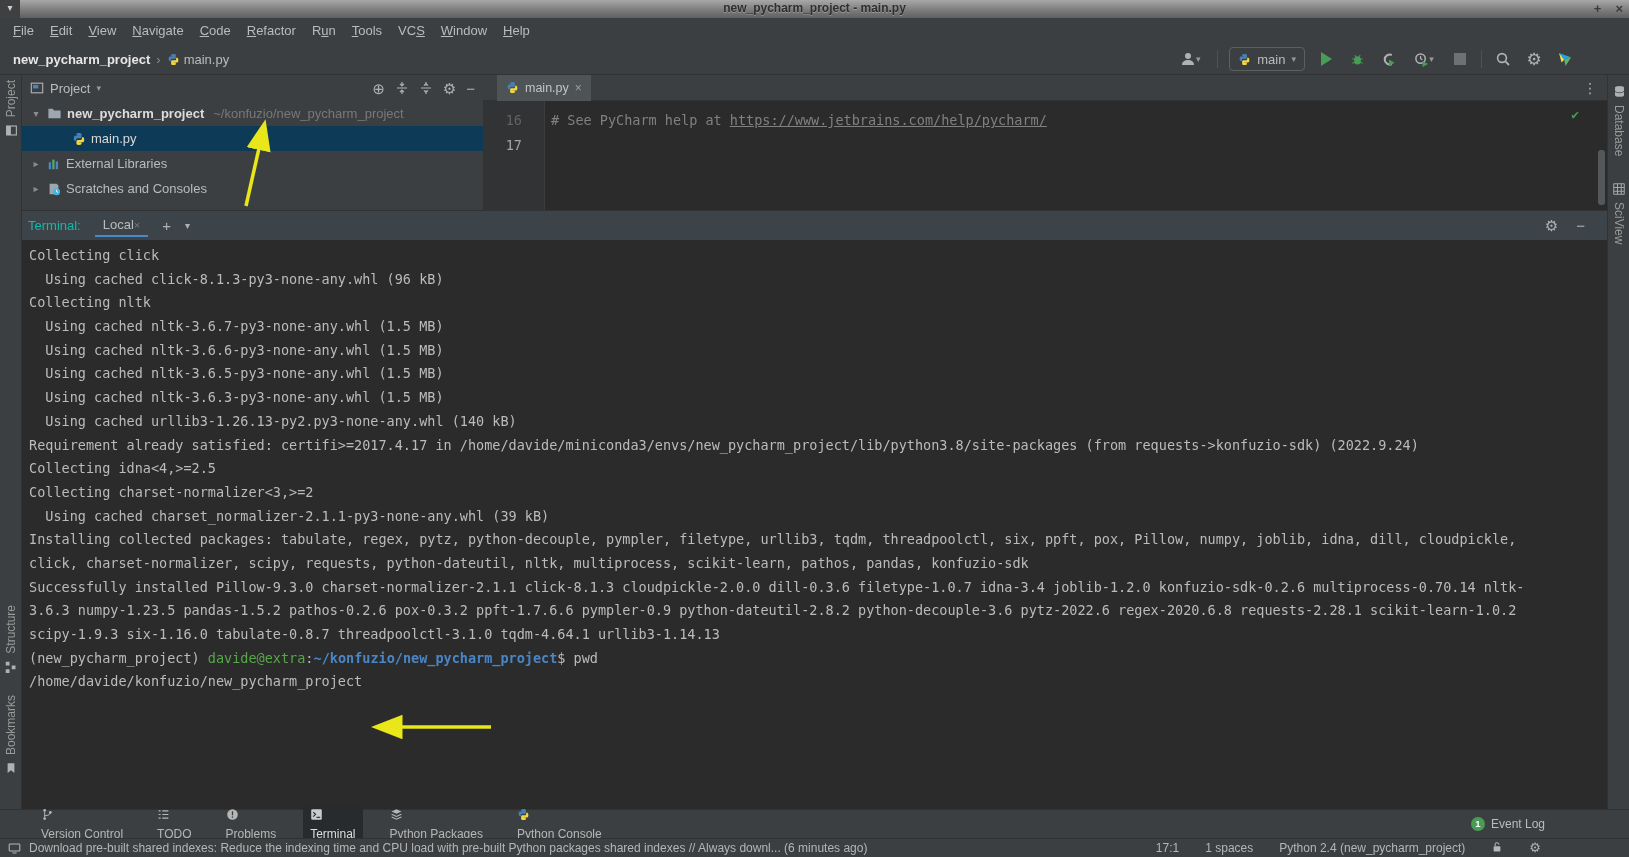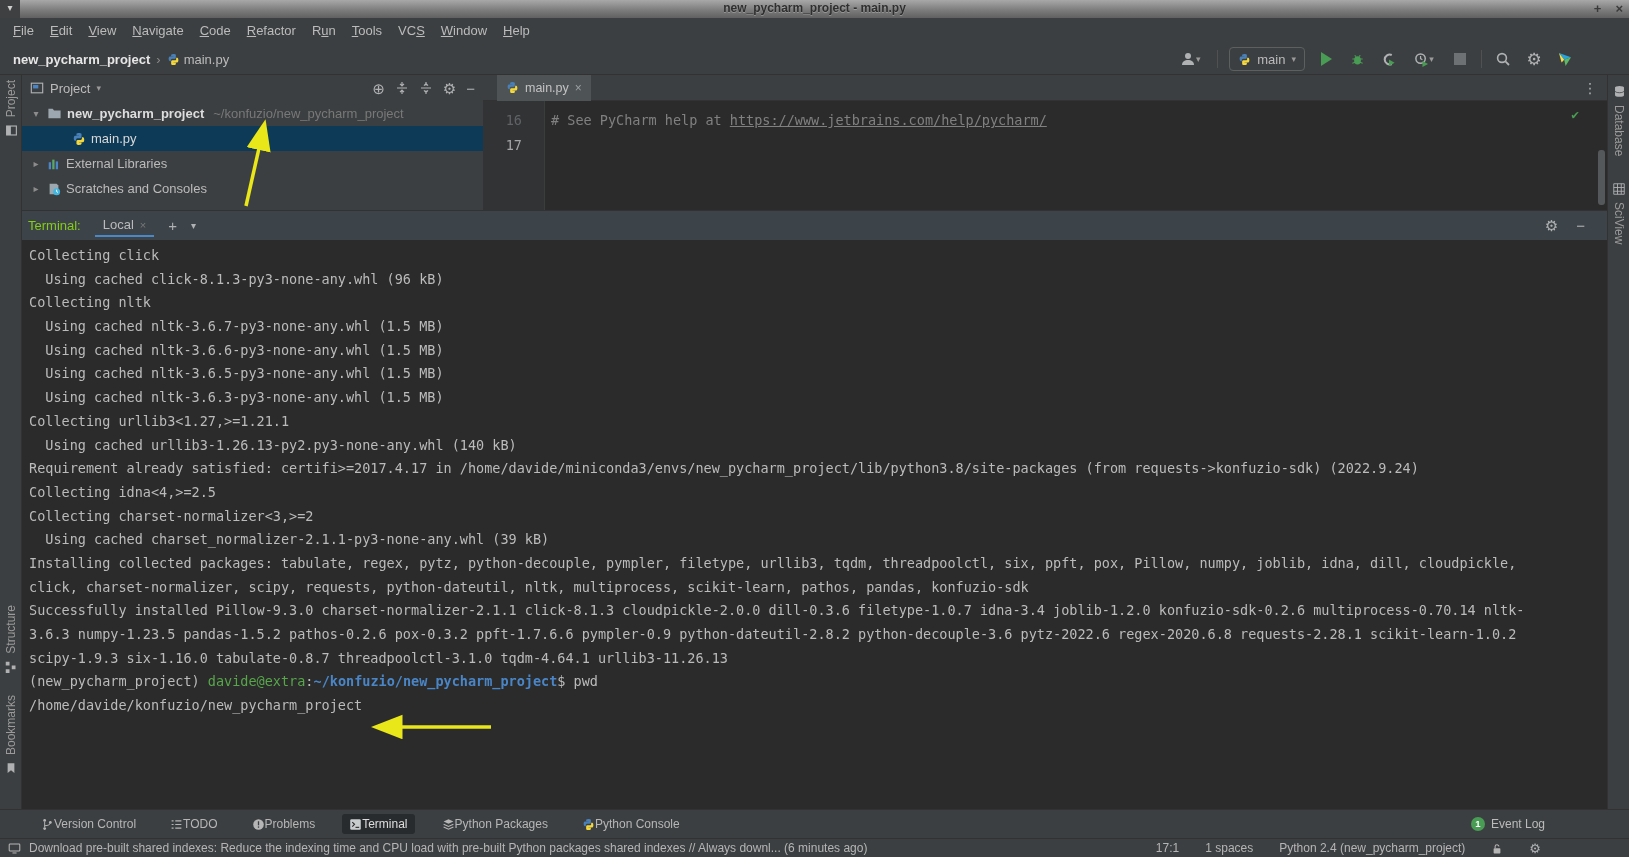--- a/index.html
+++ b/index.html
@@ -83,47 +83,47 @@
   .code { padding:7px 0 0 6px; }
   .code div { height:24.5px; line-height:24.5px; white-space:pre; }
   .cmt { color:#808080; }
   .cmt-link { color:#808080; text-decoration:underline; }
   .ed-check { position:absolute; right:28px; top:6px; color:var(--run-green,#499c54); font-size:13px; }
   .ed-scroll { position:absolute; right:2px; top:49px; width:7px; height:55px; background:#55585a; border-radius:3px; }
 
   
   .terminal { position:absolute; left:22px; top:210px; width:1585px; height:599px; background:#2b2b2b; }
   .term-header { height:30px; background:#3d4449; border-top:1px solid #323232; display:flex; align-items:center; padding-left:6px; }
-  .term-label { color:#84cc16; padding-right:14px; }
-  .term-tab { display:flex; align-items:center; gap:6px; height:22px; padding:0 8px;
+  .term-label { color:#14b8a6; padding-right:14px; }
+  .term-tab { display:flex; align-items:center; height:22px; padding:0 8px;
     border-bottom:2px solid var(--accent,#4a88c7); color:#bbbbbb; }
   .term-tab .tab-close { font-size:11px; color:#777; }
   .term-plus { margin-left:14px; color:#afb1b3; font-size:15px; }
   .term-caret { margin-left:14px; color:#afb1b3; font-size:10px; }
   .term-right { margin-left:auto; display:flex; gap:18px; padding-right:22px; }
   .term-body { padding:4px 0 0 7px; font-family:"DejaVu Sans Mono", monospace; font-size:13.5px; color:#bbbbbb; }
   .tl { height:23.7px; line-height:23.7px; white-space:pre; }
   .t-green { color:var(--terminal-green,#57a64a);margin-top:20px; }
   .t-blue { color:var(--terminal-blue,#4a86c7); font-weight:bold; }
   .cursor { display:inline-block; width:8px; height:16px; background:#c8c8c8; vertical-align:-3px; }
 
   
   .bottombar { position:absolute; left:0; top:809px; width:1629px; height:29px; background:#3c3f41;
     display:flex; align-items:center; gap:20px; padding-left:34px; font-size:12px; border-top:1px solid #323232; }
-  .bb-item { display:flex; align-items:center; color:#b6b6b6; padding:3px 7px; border-radius:3px; }
+  .bb-item { display:flex; gap:6px; color:#b6b6b6; padding:3px 7px; border-radius:3px;flex-direction:column; }
   .bb-item.active { background:#282b2d; color:#dedede; }
   .bb-right { margin-left:auto; display:flex; align-items:center; gap:6px; padding-right:84px; }
   .ev-badge { width:14px; height:14px; border-radius:50%; background:#499C54; color:#fff;
     font-size:9.5px; font-weight:bold; text-align:center; line-height:14px; }
 
   
   .statusbar { position:absolute; left:0; top:838px; width:1629px; height:19px; background:#3c3f41;
     border-top:1px solid #323232; display:flex; align-items:center; font-size:12px; color:#b5b5b5; }
   .sb-left { display:flex; align-items:center; gap:8px; padding-left:8px; white-space:nowrap; }
-  .sb-right { margin-left:auto; display:flex; align-items:flex-end; gap:26px; padding-right:88px; white-space:nowrap; }
+  .sb-right { margin-left:auto; display:flex; align-items:flex-start; gap:26px; padding-right:88px; white-space:nowrap; }
 
   
   svg.ic { display:block; }
   .overlay { position:absolute; left:0; top:0; z-index:50; pointer-events:none; }
 </style>
 </head>
 <body>
 
 <div class="titlebar">
   <div class="win-menu">▾</div>
@@ -361,31 +361,30 @@
     </span>
   </div>
   <div class="term-body">
     <div class="tl">Collecting click</div>
     <div class="tl">  Using cached click-8.1.3-py3-none-any.whl (96 kB)</div>
     <div class="tl">Collecting nltk</div>
     <div class="tl">  Using cached nltk-3.6.7-py3-none-any.whl (1.5 MB)</div>
     <div class="tl">  Using cached nltk-3.6.6-py3-none-any.whl (1.5 MB)</div>
     <div class="tl">  Using cached nltk-3.6.5-py3-none-any.whl (1.5 MB)</div>
     <div class="tl">  Using cached nltk-3.6.3-py3-none-any.whl (1.5 MB)</div>
-    <div class="tl">Collecting urllib3&lt;1.27,&gt;=1.21.1</div>
     <div class="tl">  Using cached urllib3-1.26.13-py2.py3-none-any.whl (140 kB)</div>
     <div class="tl">Requirement already satisfied: certifi&gt;=2017.4.17 in /home/davide/miniconda3/envs/new_pycharm_project/lib/python3.8/site-packages (from requests-&gt;konfuzio-sdk) (2022.9.24)</div>
     <div class="tl">Collecting idna&lt;4,&gt;=2.5</div>
     <div class="tl">Collecting charset-normalizer&lt;3,&gt;=2</div>
     <div class="tl">  Using cached charset_normalizer-2.1.1-py3-none-any.whl (39 kB)</div>
     <div class="tl">Installing collected packages: tabulate, regex, pytz, python-decouple, pympler, filetype, urllib3, tqdm, threadpoolctl, six, ppft, pox, Pillow, numpy, joblib, idna, dill, cloudpickle,</div>
     <div class="tl">click, charset-normalizer, scipy, requests, python-dateutil, nltk, multiprocess, scikit-learn, pathos, pandas, konfuzio-sdk</div>
     <div class="tl">Successfully installed Pillow-9.3.0 charset-normalizer-2.1.1 click-8.1.3 cloudpickle-2.0.0 dill-0.3.6 filetype-1.0.7 idna-3.4 joblib-1.2.0 konfuzio-sdk-0.2.6 multiprocess-0.70.14 nltk-</div>
     <div class="tl">3.6.3 numpy-1.23.5 pandas-1.5.2 pathos-0.2.6 pox-0.3.2 ppft-1.7.6.6 pympler-0.9 python-dateutil-2.8.2 python-decouple-3.6 pytz-2022.6 regex-2020.6.8 requests-2.28.1 scikit-learn-1.0.2</div>
-    <div class="tl">scipy-1.9.3 six-1.16.0 tabulate-0.8.7 threadpoolctl-3.1.0 tqdm-4.64.1 urllib3-11.26.13</div>
+    <div class="tl">scipy-1.9.3 six-1.16.0 tabulate-0.8.7 threadpoolctl-3.1.0 tqdm-4.64.1 urllib3-1.14.13</div>
     <div class="tl"><span>(new_pycharm_project) </span><span class="t-green">davide@extra</span><span>:</span><span class="t-blue">~/konfuzio/new_pycharm_project</span><span>$ </span><span>pwd</span></div>
     <div class="tl">/home/davide/konfuzio/new_pycharm_project</div>
   </div>
 </div>
 
 <div class="bottombar">
   <span class="bb-item">
     <svg class="ic" viewBox="0 0 16 16" width="13" height="13">
         <circle cx="4.5" cy="3" r="1.7" fill="#b6b6b6"></circle>
         <circle cx="4.5" cy="13" r="1.7" fill="#b6b6b6"></circle>

